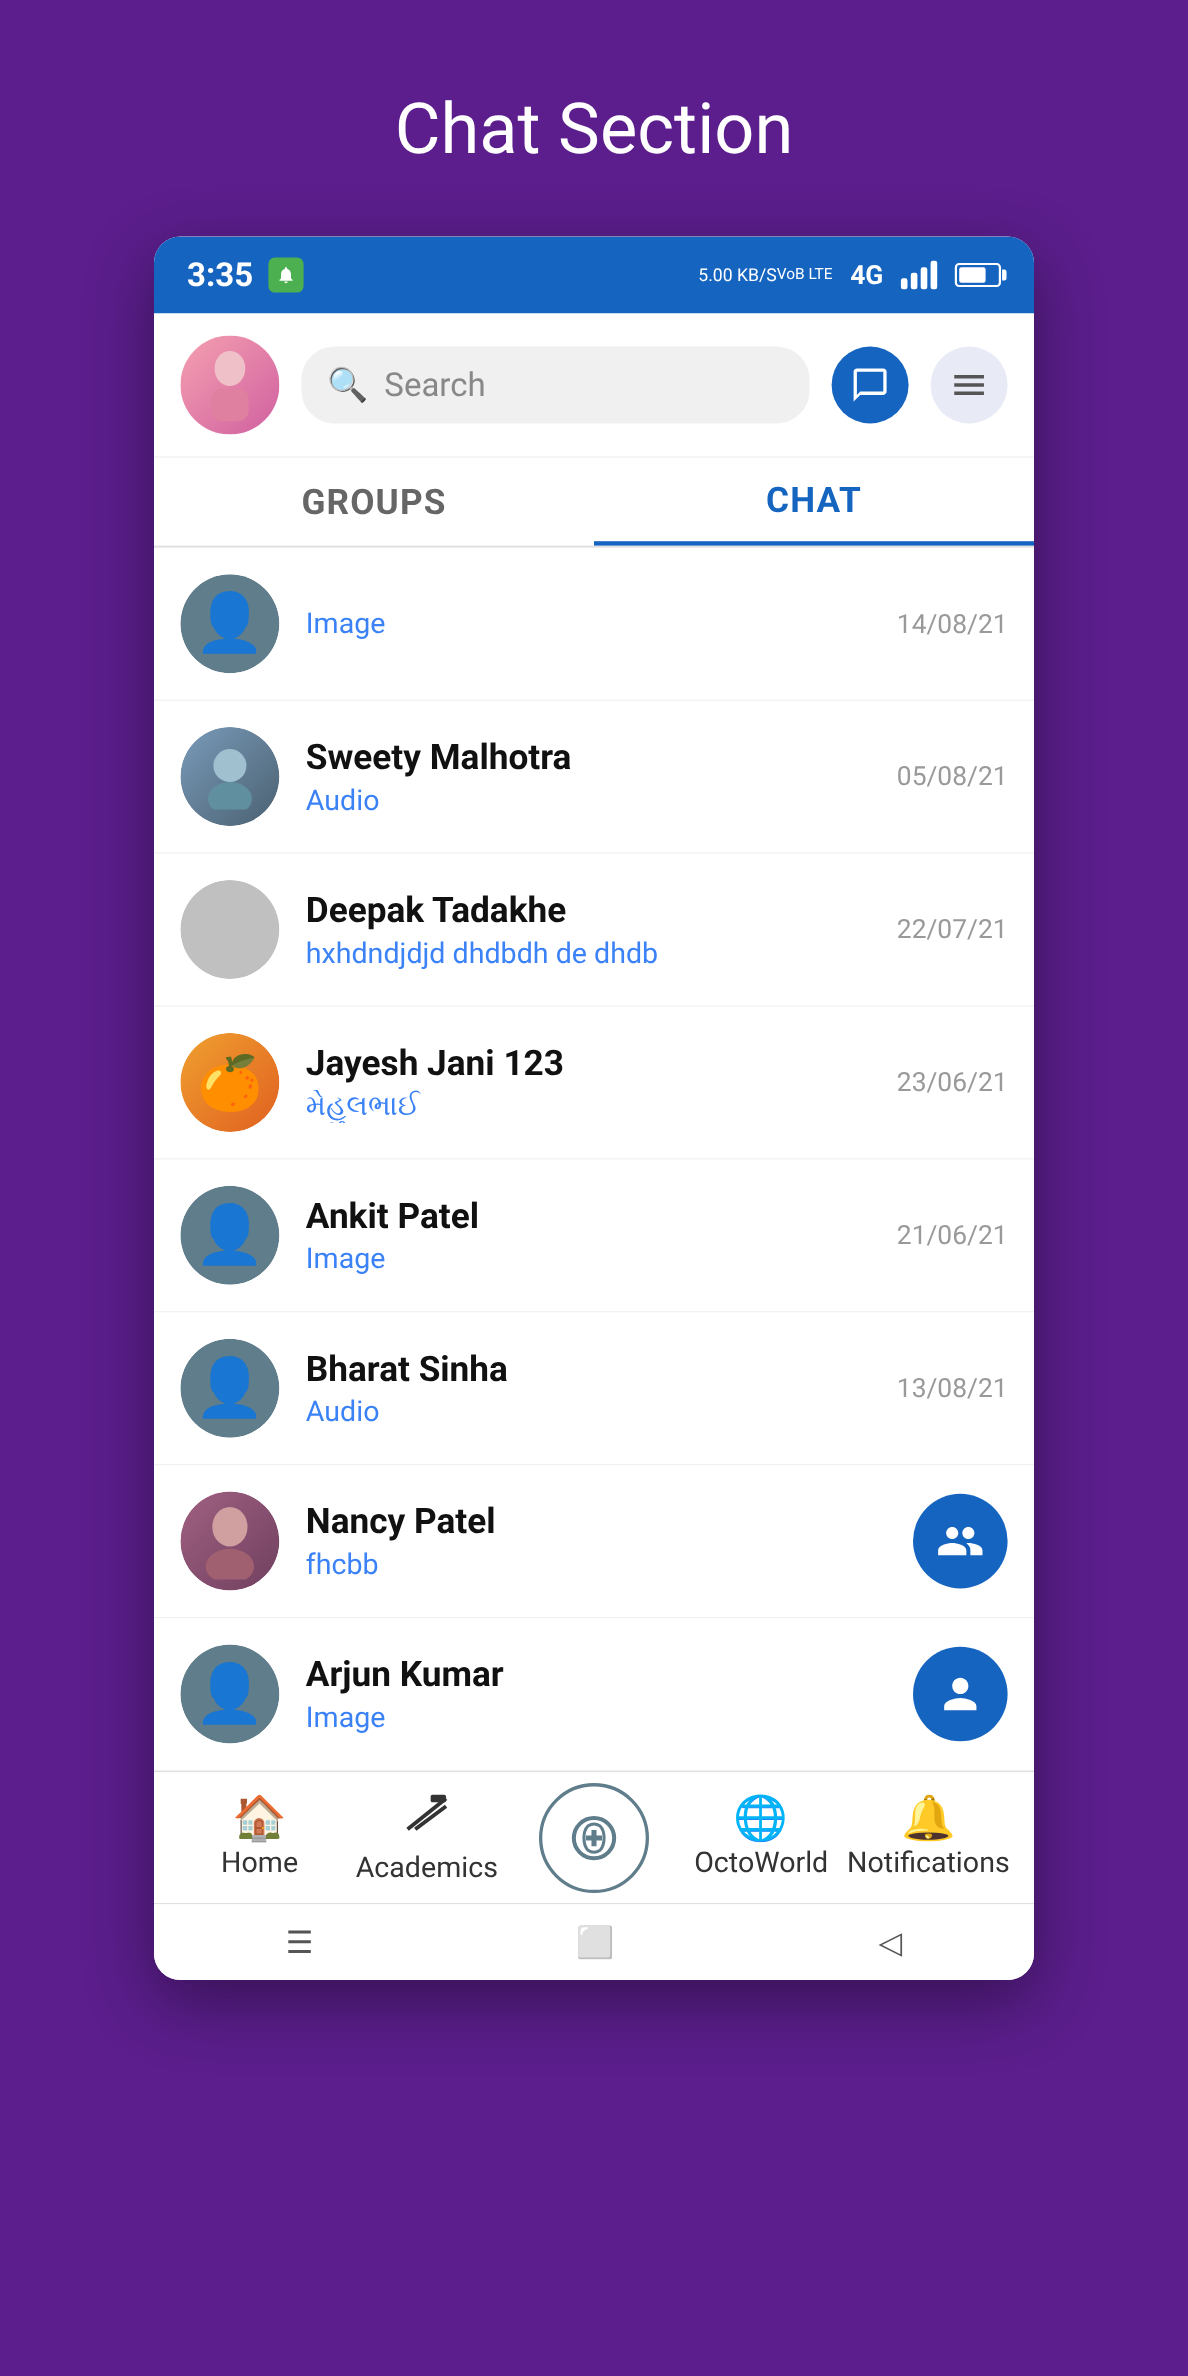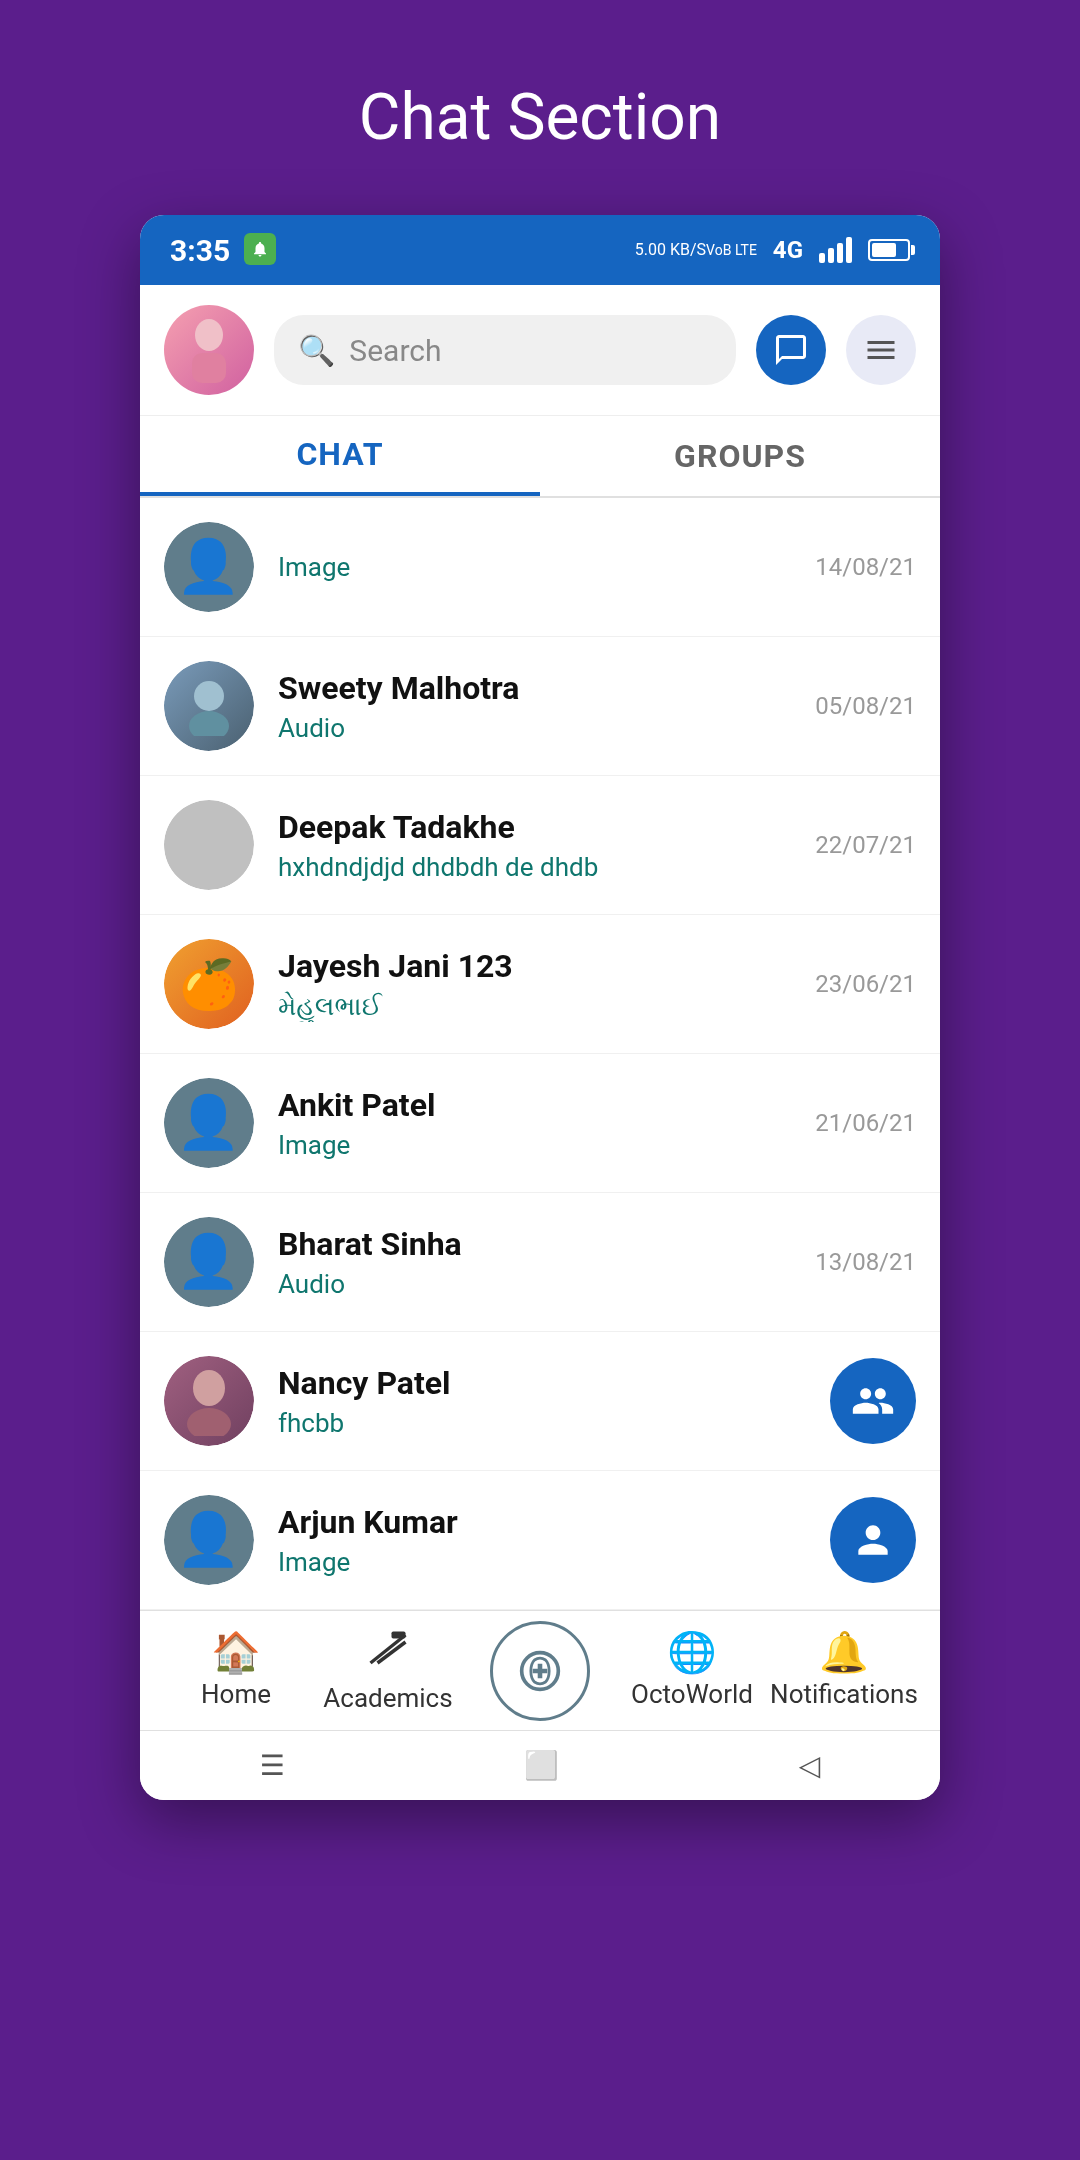--- a/index.html
+++ b/index.html
@@ -37,21 +37,21 @@
     .status-bar {
       background: #1565C0;
       height: 70px;
       display: flex;
       align-items: center;
       justify-content: space-between;
       padding: 0 30px;
       color: white;
       font-size: 28px;
     }
-    .status-left { display: flex; align-items: flex-start; gap: 14px; }
+    .status-left { display: flex; align-items: center; gap: 14px; }
     .status-time { font-weight: 700; font-size: 30px; }
     .status-icon-small {
       width: 32px; height: 32px;
       background: #4CAF50;
       border-radius: 6px;
       display: flex; align-items: center; justify-content: center;
       font-size: 18px;
     }
     .status-right { display: flex; align-items: center; gap: 16px; font-size: 22px; }
     .signal-bars { display: flex; align-items: flex-end; gap: 3px; }
@@ -180,21 +180,21 @@
     }
     .chat-info { flex: 1; min-width: 0; }
     .chat-name {
       font-size: 32px;
       font-weight: 700;
       color: #111;
       margin-bottom: 6px;
     }
     .chat-preview {
       font-size: 26px;
-      color: #0f766e;
+      color: #3b82f6;
       white-space: nowrap;
       overflow: hidden;
       text-overflow: ellipsis;
     }
     .chat-date {
       font-size: 24px;
       color: #999;
       flex-shrink: 0;
       margin-left: 10px;
     }
@@ -315,25 +315,25 @@
         </svg>
     </div>
     <div class="header-btn">
       <svg width="36" height="36" viewBox="0 0 24 24" fill="#555">
           <path d="M3 18h18v-2H3v2zm0-5h18v-2H3v2zm0-7v2h18V6H3z"></path>
         </svg>
     </div>
   </div>
 
   <div class="tabs">
+    <div class="tab tab-inactive">
+      <span>GROUPS</span>
+    </div>
     <div class="tab tab-active">
       <span>CHAT</span>
-    </div>
-    <div class="tab tab-inactive">
-      <span>GROUPS</span>
     </div>
   </div>
 
   <div class="chat-list">
 
     <div class="chat-item">
       <div class="chat-avatar">
         <div class="avatar-default">
           <span class="avatar-person-icon">👤</span>
         </div>

